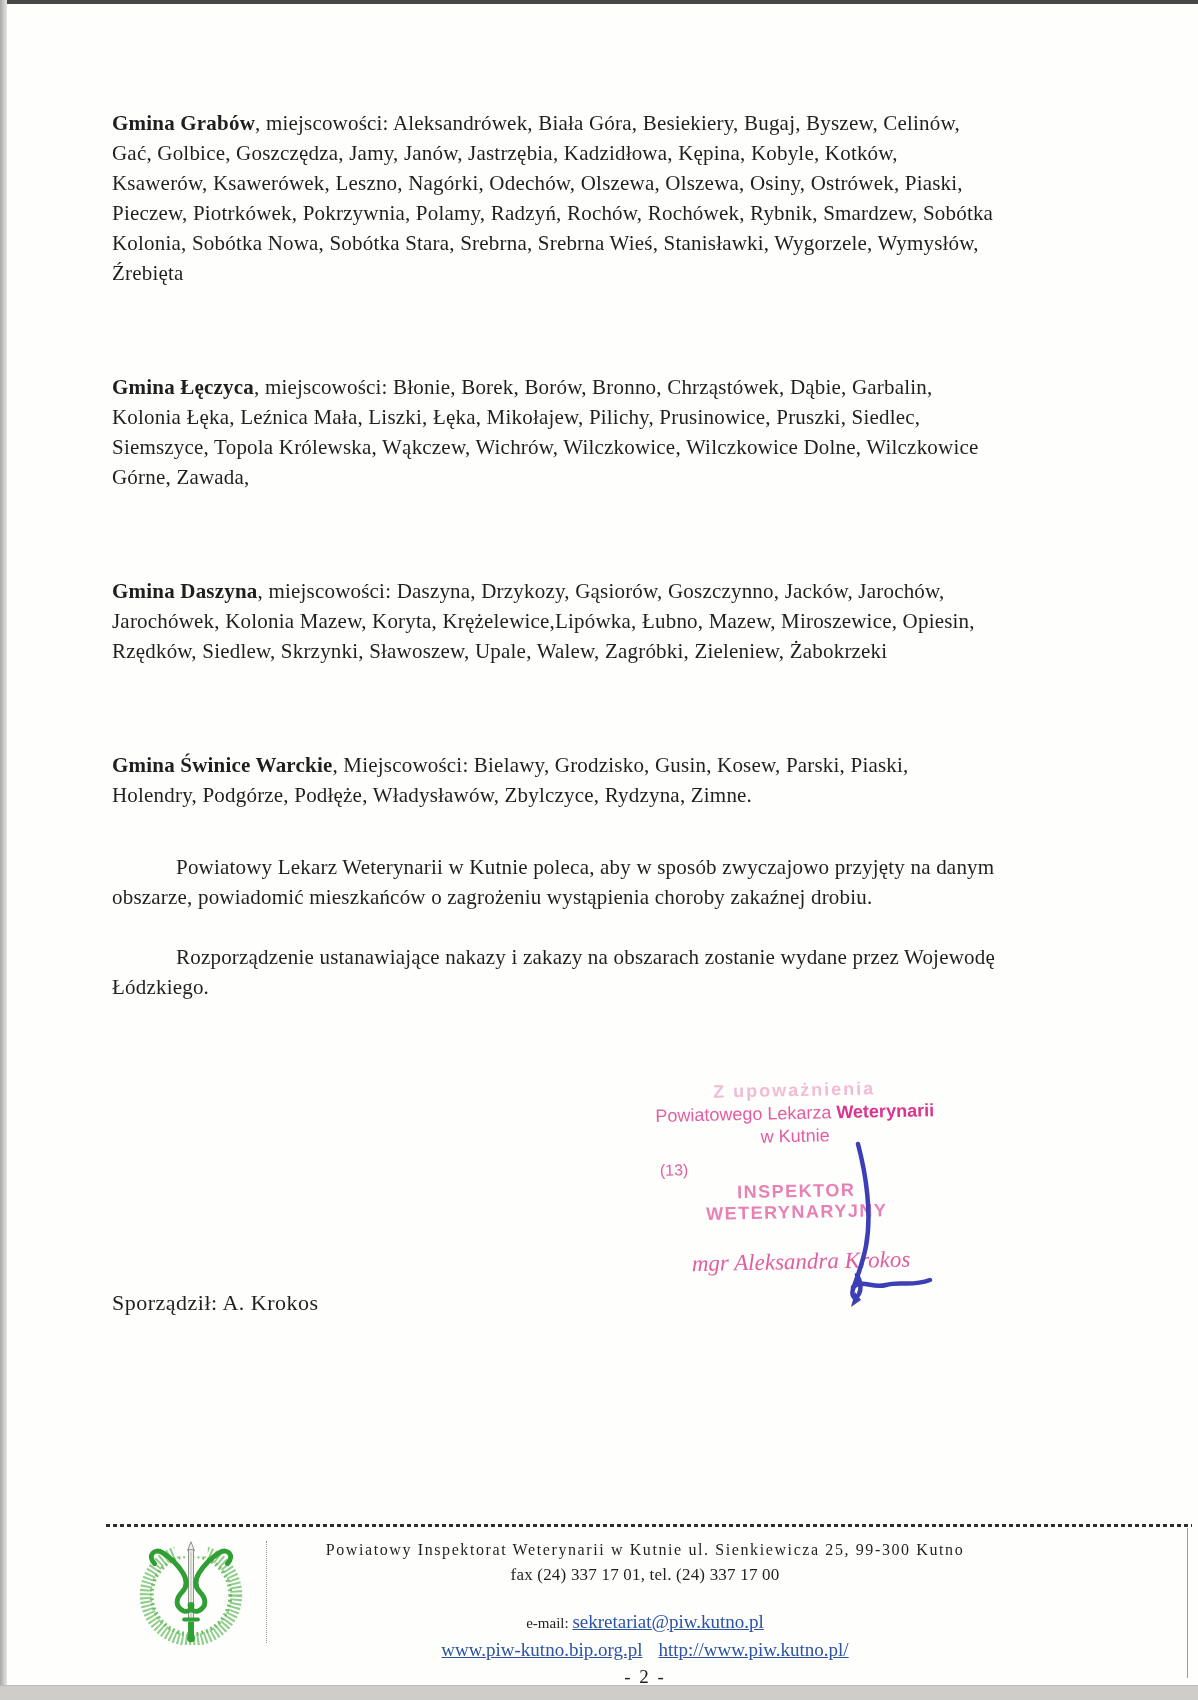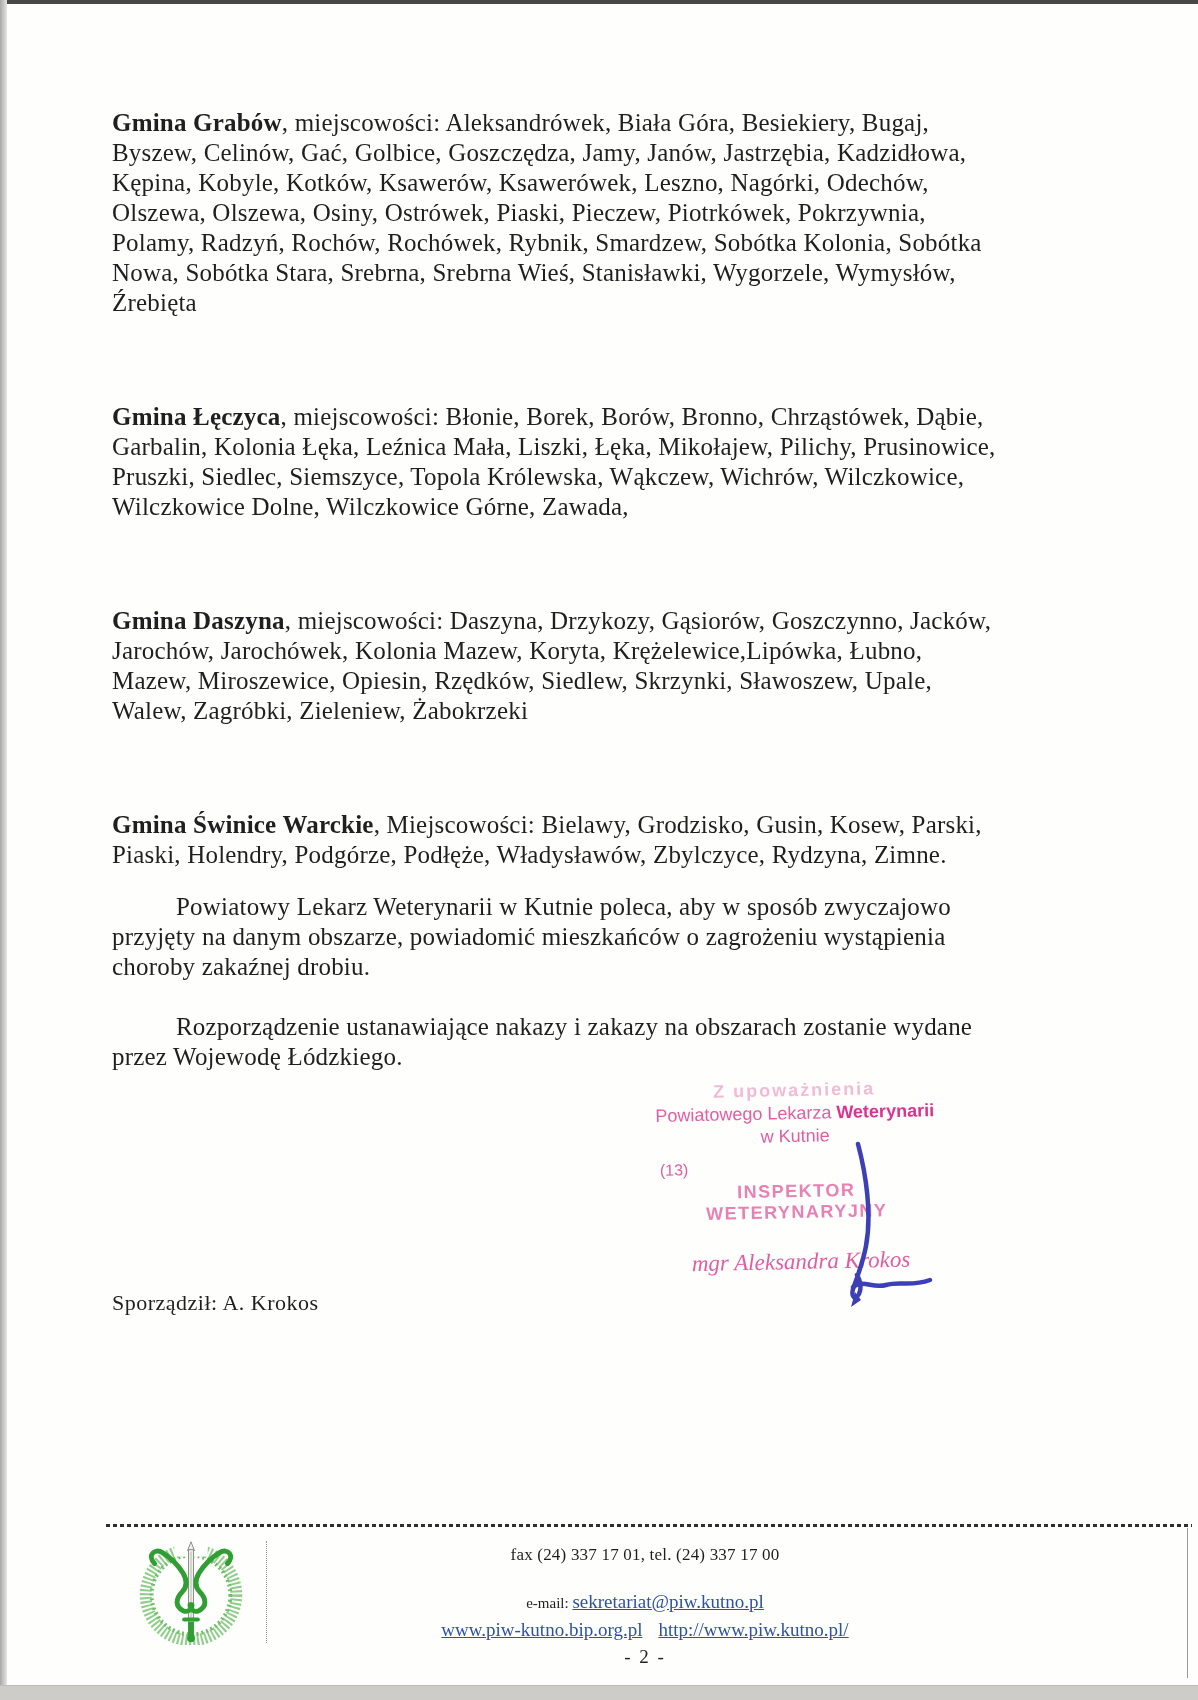--- a/index.html
+++ b/index.html
@@ -16,24 +16,24 @@
     background:#fefefc;color:#1f1f1f;overflow:hidden;
     font-family:"Liberation Serif", serif;
   }
   
   .edge-top{position:absolute;top:0;left:0;right:0;height:4px;background:#474747;}
   .edge-left{position:absolute;top:0;bottom:0;left:0;width:7px;background:linear-gradient(90deg,#a8a8a8,#e5e5e3);}
   .edge-bottom{position:absolute;left:0;right:0;bottom:0;height:14px;background:#cdccc8;border-top:1px solid #bdbcb8;}
   .edge-right{position:absolute;right:10px;top:1528px;height:150px;width:1px;background:#9a9a9a;}
 
   
-  .content{position:absolute;left:112px;top:108px;width:884px;font-size:25px;line-height:30px;letter-spacing:.2px;}
+  .content{position:absolute;left:112px;top:108px;width:884px;font-size:21px;line-height:30px;letter-spacing:.2px;}
   .content p{margin:0;}
   p.gmina{margin-bottom:84px;}
-  p.gmina.gap-small{margin-bottom:22px;}
+  p.gmina.gap-small{margin-bottom:42px;}
   p.body{text-indent:64px;margin-bottom:30px;}
   .gmina strong{font-weight:700;}
 
   
   .stamp{
     position:absolute;left:646px;top:1080px;width:300px;
     font-family:"Liberation Sans", sans-serif;color:var(--stamp-ink);
     transform:rotate(-1.2deg);
   }
   .s1{text-align:center;font-size:18px;letter-spacing:2px;opacity:.42;font-weight:700;}
@@ -129,20 +129,21 @@
           <rect class="green-fill" x="56" y="79" width="18" height="4" rx="2"></rect>
           <rect class="green-fill" x="62" y="83" width="6" height="15"></rect>
           <circle class="green-fill" cx="65" cy="100" r="4"></circle>
 
           <path class="snake" d="M 28,24 C 20,16 28,8 36,13 C 44,18 52,26 57,34 C 61,41 61,48 56,53 C 49,60 49,68 57,72 C 62,74 66,71 66,66"></path>
           <path class="snake" d="M 102,24 C 110,16 102,8 94,13 C 86,18 78,26 73,34 C 69,41 69,48 74,53 C 81,60 81,68 73,72 C 68,74 64,71 64,66"></path>
         </svg>
       </div>
       <div class="vdiv"></div>
       <div class="text-col">
+        <div class="org">Powiatowy Inspektorat Weterynarii w Kutnie ul. Sienkiewicza 25, 99-300 Kutno</div>
         <div class="phone">fax (24) 337 17 01, tel. (24) 337 17 00</div>
         <div class="email-line">
           <span>e-mail:</span>
           <a>sekretariat@piw.kutno.pl</a>
         </div>
         <div class="links-line">
           <a>www.piw-kutno.bip.org.pl</a><a>http://www.piw.kutno.pl/</a>
         </div>
         <div class="pageno">- 2 -</div>
       </div>

